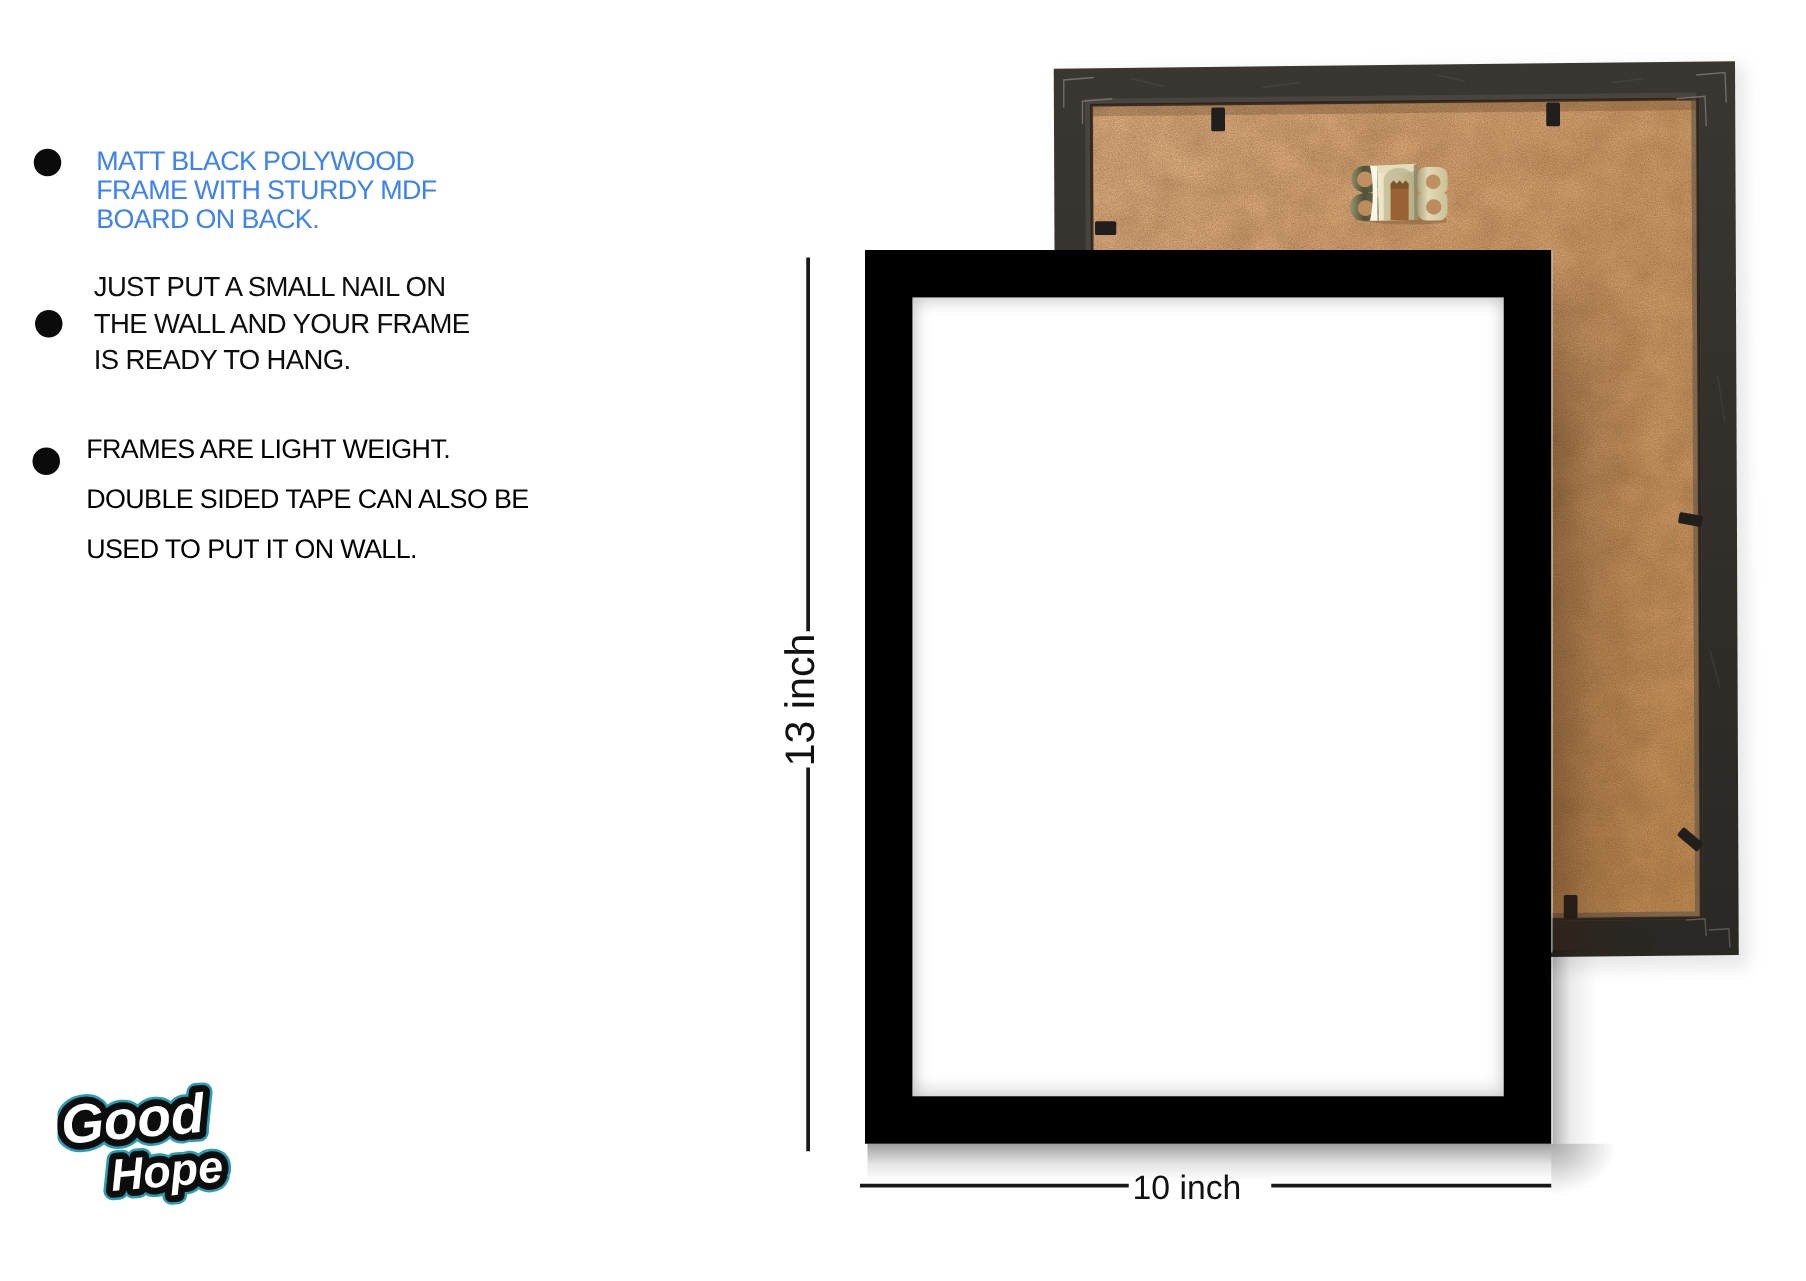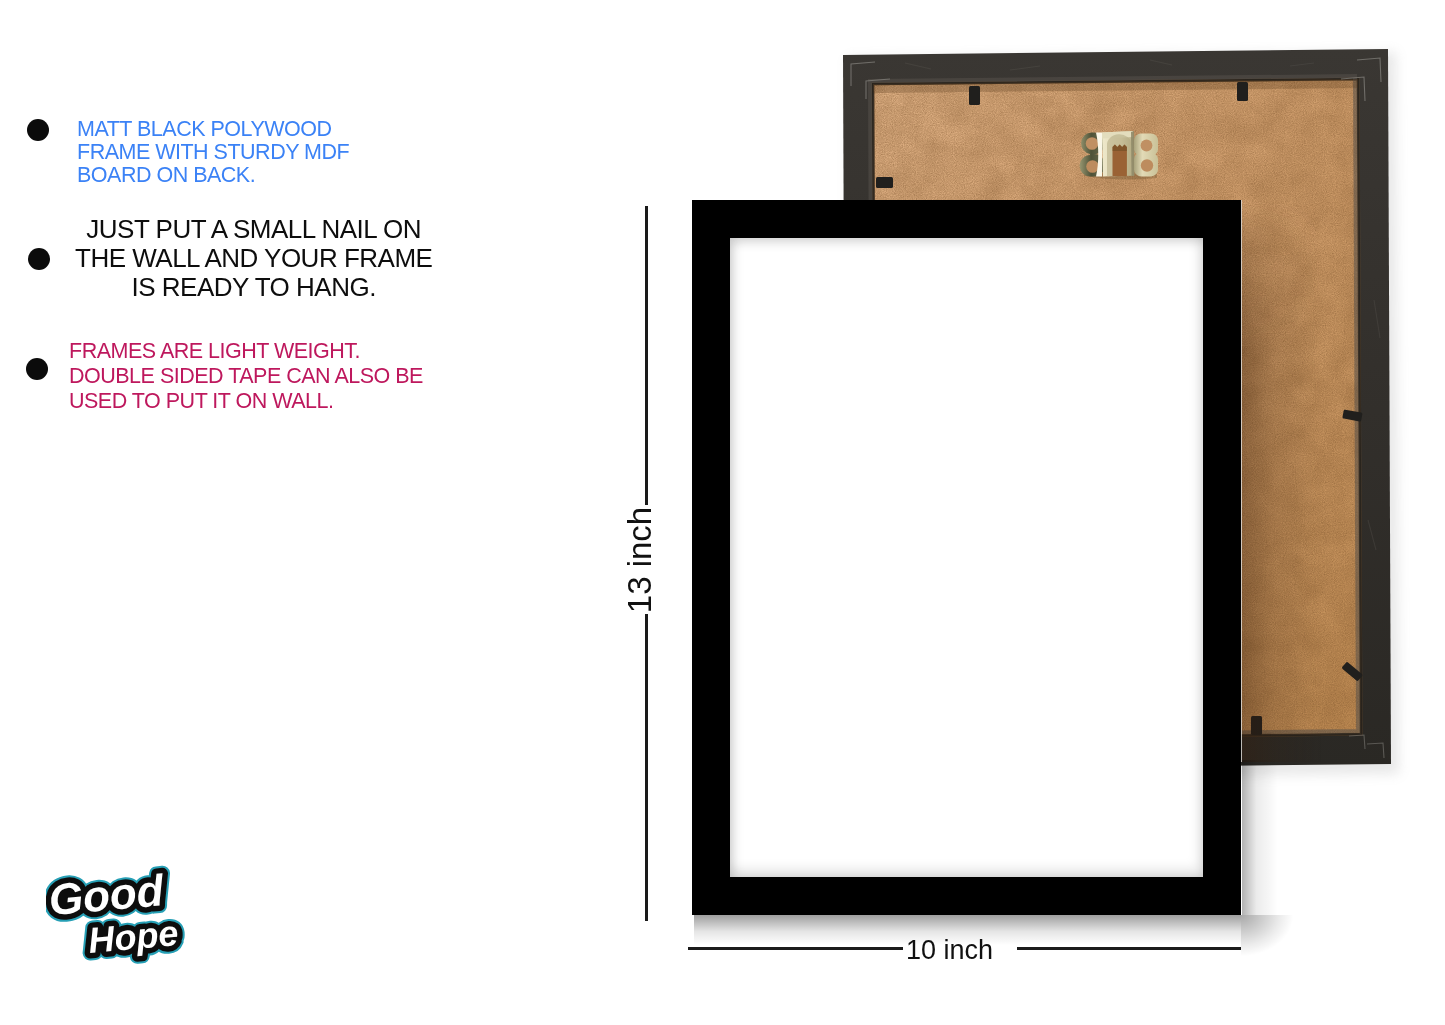--- a/index.html
+++ b/index.html
@@ -161,26 +161,26 @@
 
 <div class="abs" style="left:1017px;top:947px;width:224px;height:2.5px;background:#1a1a1a;"></div>
 
 <div class="abs" style="left:27px;top:119px;width:22px;height:22px;border-radius:50%;background:#0b0b0b;"></div>
 
 <div class="abs" style="left:77px;top:86px;font-size:21.5px;line-height:23px;color:#3b82f6;letter-spacing:-0.5px;margin-top:32px;">
 MATT BLACK POLYWOOD<br>FRAME WITH STURDY MDF<br>BOARD ON BACK.</div>
 
 <div class="abs" style="left:28px;top:248px;width:22px;height:22px;border-radius:50%;background:#0b0b0b;"></div>
 
-<div class="abs" style="left:75px;top:215px;font-size:26px;line-height:29px;color:#0d0d0d;letter-spacing:-0.5px;text-align:center;">
+<div class="abs" style="left:75px;top:215px;font-size:22px;line-height:29px;color:#0d0d0d;letter-spacing:-0.5px;">
 JUST PUT A SMALL NAIL ON<br>THE WALL AND YOUR FRAME<br>IS READY TO HANG.</div>
 
 <div class="abs" style="left:26px;top:358px;width:22px;height:22px;border-radius:50%;background:#0b0b0b;"></div>
 
-<div class="abs" style="left:69px;top:339px;font-size:21.5px;line-height:25px;color:#be185d;letter-spacing:-0.5px;">
+<div class="abs" style="left:69px;top:339px;font-size:21.5px;line-height:40px;color:#000000;letter-spacing:-0.5px;">
 FRAMES ARE LIGHT WEIGHT.<br>DOUBLE SIDED TAPE CAN ALSO BE<br>USED TO PUT IT ON WALL.</div>
 
 <svg class="abs" style="left:46px;top:853px;" width="150" height="120" viewBox="0 0 150 120">
   <g transform="rotate(-5 75 57)">
     <text x="4" y="56" font-family="Liberation Sans, sans-serif" font-size="44" font-weight="bold" font-style="italic" fill="#ffffff" stroke="#27a0b6" stroke-width="15" paint-order="stroke" stroke-linejoin="round">Good</text>
     <text x="40" y="97" font-family="Liberation Sans, sans-serif" font-size="36" font-weight="bold" font-style="italic" fill="#ffffff" stroke="#27a0b6" stroke-width="15" paint-order="stroke" stroke-linejoin="round">Hope</text>
     <text x="4" y="56" font-family="Liberation Sans, sans-serif" font-size="44" font-weight="bold" font-style="italic" fill="#ffffff" stroke="#0d0d0d" stroke-width="11" paint-order="stroke" stroke-linejoin="round">Good</text>
     <text x="40" y="97" font-family="Liberation Sans, sans-serif" font-size="36" font-weight="bold" font-style="italic" fill="#ffffff" stroke="#0d0d0d" stroke-width="11" paint-order="stroke" stroke-linejoin="round">Hope</text>
   </g>
 </svg>

